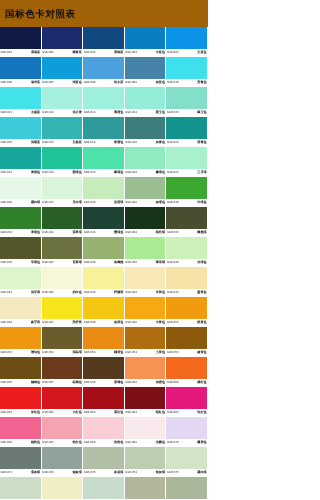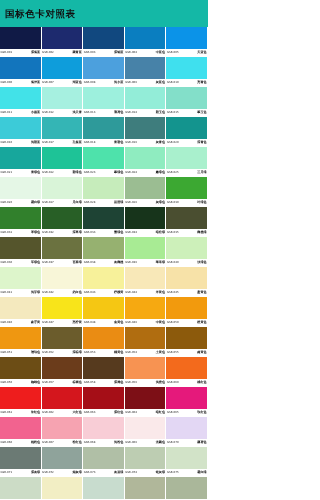--- a/index.html
+++ b/index.html
@@ -10,21 +10,21 @@
   body {
     width: 208px;
     height: 500px;
     overflow: hidden;
     font-family: "DejaVu Sans", "Liberation Sans", sans-serif;
   }
   #page {
     width: 208px;
     height: 500px;
     position: relative;
-    background: #14b8a6;
+    background: #a16207;
     box-sizing: border-box;
   }
   #title-bar {
     height: 27px;
     display: flex;
     align-items: center;
     padding-left: 5px;
     box-sizing: border-box;
   }
   #chart-title {

